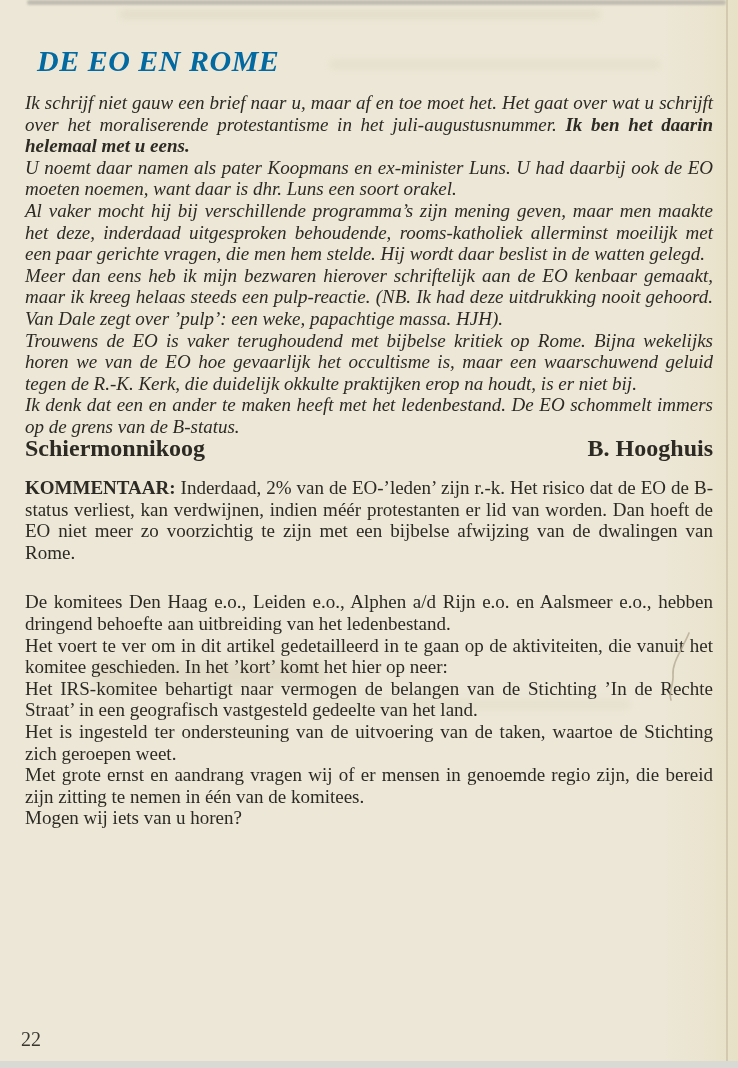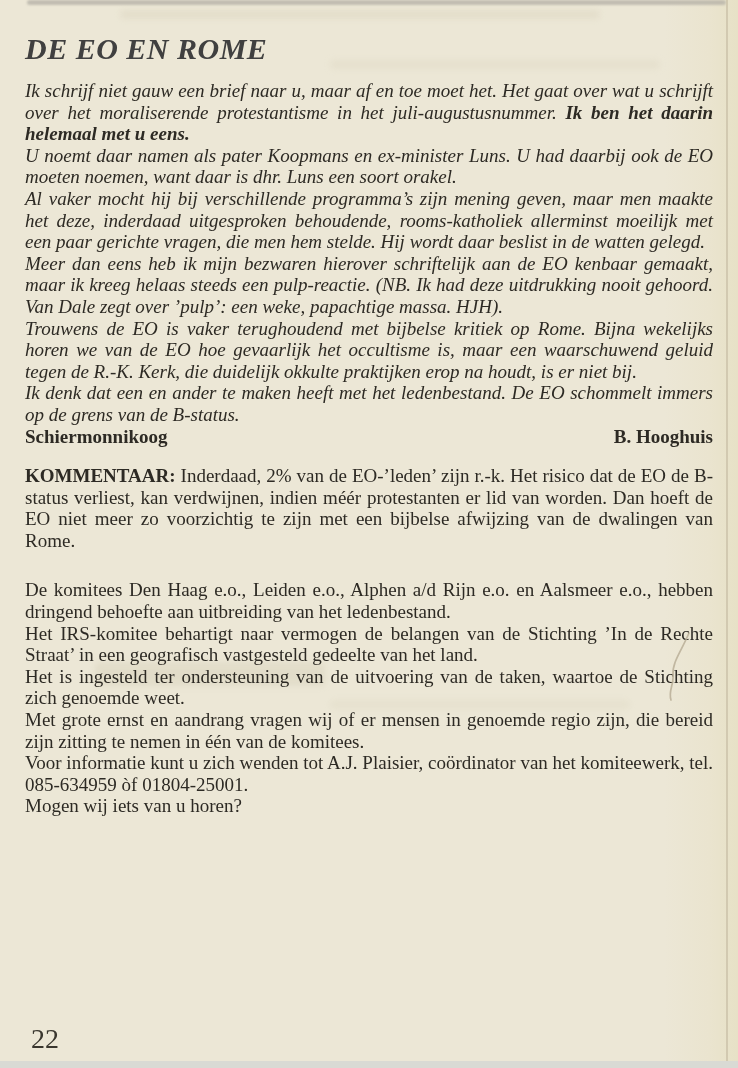--- a/index.html
+++ b/index.html
@@ -30,42 +30,42 @@
   }
   .bleed.b1 { left: 120px; top: 10px; width: 480px; height: 9px; opacity: .45; }
   .bleed.b2 { left: 330px; top: 60px; width: 330px; height: 9px; opacity: .35; }
   .bleed.b3 { left: 95px;  top: 662px; width: 230px; height: 24px; opacity: .5; }
   .bleed.b4 { left: 330px; top: 700px; width: 300px; height: 9px;  opacity: .3; }
   .pen-mark { position: absolute; left: 655px; top: 630px; }
 
   
   .content { position: relative; padding: 34px 25px 0 25px; }
   .article-title {
-    margin: 0; font-family: "Liberation Serif", serif;
+    margin: 12px; font-family: "Liberation Serif", serif;
     font-style: italic; font-weight: bold; font-size: 30px; line-height: 30px;
-    letter-spacing: .5px; color: #404040;
+    letter-spacing: .5px; color: #0369a1;
   }
   .letter { margin-top: 16px; }
   .par {
     margin: 0; font-size: 19px; line-height: 21.6px;
     text-align: justify; text-justify: inter-word;
   }
   .letter .par { font-style: italic; }
   .seg-bold { font-weight: bold; }
   .signoff {
     display: flex; justify-content: space-between;
-    font-weight: bold; font-size: 19px; line-height: 21.6px;
+    font-weight: bold; font-size: 24px; line-height: 21.6px;
   }
   .kommentaar { margin-top: 18px; }
   .kommentaar-label { font-weight: bold; }
   .oproep-title { margin-top: 38px; }
   .oproep-body { margin-top: 28px; }
   .page-number {
-    position: absolute; left: 31px; top: 1028px;
-    font-size: 28px; line-height: 22px; color: #3a372f;
+    position: absolute; left: 21px; top: 1028px;
+    font-size: 20px; line-height: 22px; color: #3a372f;
   }
 </style>
 </head>
 <body>
 
 <div class="page">
 
   <div class="top-strip"></div>
   <div class="bleed b1"></div>
   <div class="bleed b2"></div>
@@ -92,24 +92,24 @@
     </div>
 
     <div class="kommentaar">
       <p class="par"><span class="kommentaar-label">KOMMENTAAR:</span><span> Inderdaad, 2% van de EO-’leden’ zijn r.-k. Het risico dat de EO de B-status verliest, kan verdwijnen, indien méér protestanten er lid van worden. Dan hoeft de EO niet meer zo voorzichtig te zijn met een bijbelse afwijzing van de dwalingen van Rome.</span></p>
     </div>
 
 
     <div class="oproep-body">
       <div id="oproep-paragraphs">
           <p class="par">De komitees Den Haag e.o., Leiden e.o., Alphen a/d Rijn e.o. en Aalsmeer e.o., hebben dringend behoefte aan uitbreiding van het ledenbestand.</p>
+          <p class="par">Het voert te ver om in dit artikel gedetailleerd in te gaan op de aktiviteiten, die vanuit het komitee geschieden. In het ’kort’ komt het hier op neer:</p>
           <p class="par">Het IRS-komitee behartigt naar vermogen de belangen van de Stichting ’In de Rechte Straat’ in een geografisch vastgesteld gedeelte van het land.</p>
-          <p class="par">Het is ingesteld ter ondersteuning van de uitvoering van de taken, waartoe de Stichting zich genoemde weet.</p>
+          <p class="par">Het is ingesteld ter ondersteuning van de uitvoering van de taken, waartoe de Stichting zich geroepen weet.</p>
           <p class="par">Met grote ernst en aandrang vragen wij of er mensen in genoemde regio zijn, die bereid zijn zitting te nemen in één van de komitees.</p>
-          <p class="par">Voor informatie kunt u zich wenden tot A.J. Plaisier, coördinator van het komiteewerk, tel. 085-634959 òf 01804-25001.</p>
           <p class="par">Mogen wij iets van u horen?</p>
         </div>
     </div>
 
   </div>
 
   <svg class="pen-mark" width="46" height="76" viewBox="0 0 46 76">
     <path d="M 34 3 C 27 20, 17 32, 18 45 C 19 54, 13 62, 16 70" fill="none" stroke="#b7ab94" stroke-width="1.7" stroke-linecap="round" opacity="0.8"></path>
   </svg>
 

